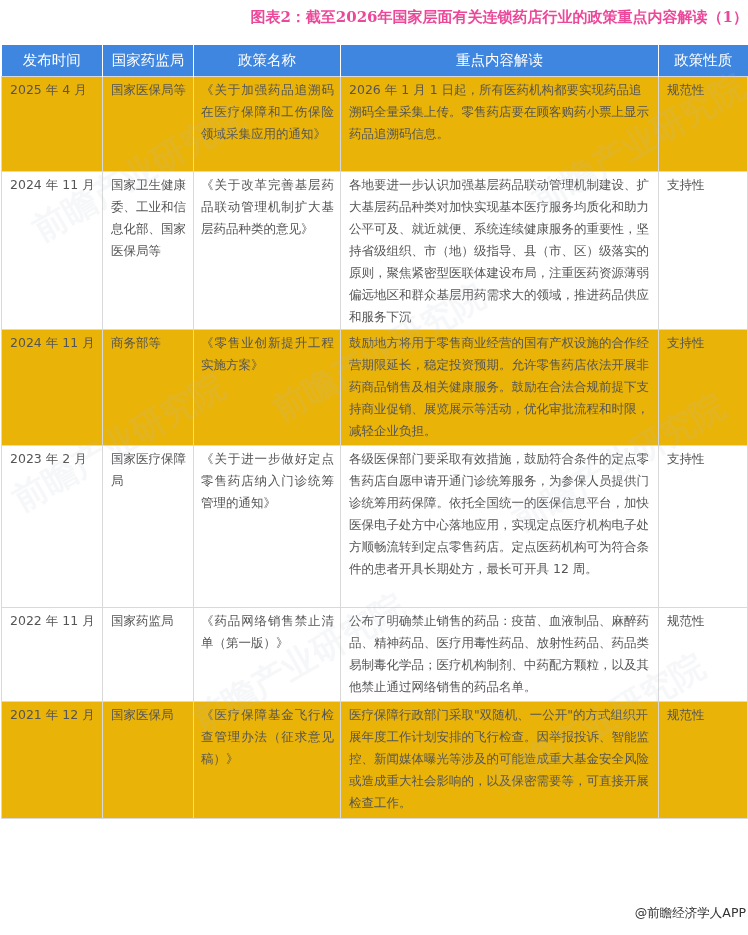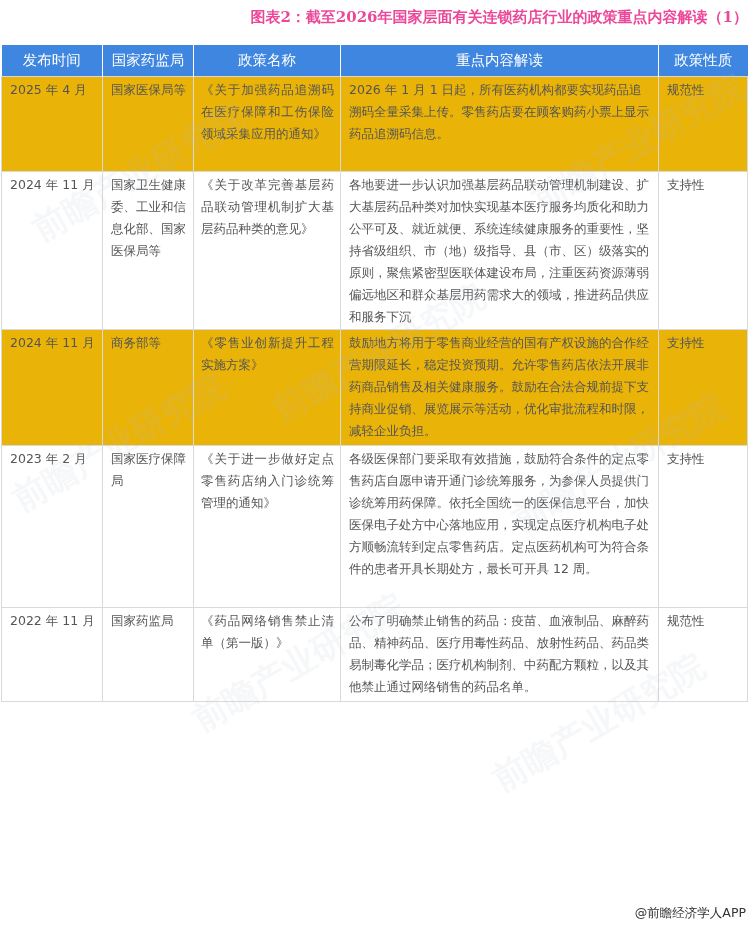--- a/index.html
+++ b/index.html
@@ -86,20 +86,27 @@
         <td>各级医保部门要采取有效措施，鼓励符合条件的定点零售药店自愿申请开通门诊统筹服务，为参保人员提供门诊统筹用药保障。依托全国统一的医保信息平台，加快医保电子处方中心落地应用，实现定点医疗机构电子处方顺畅流转到定点零售药店。定点医药机构可为符合条件的患者开具长期处方，最长可开具 12 周。</td>
         <td>支持性</td>
       </tr>
       <tr class="even" style="height:94px">
         <td>2022 年 11 月</td>
         <td>国家药监局</td>
         <td class="policy">《药品网络销售禁止清单（第一版）》</td>
         <td>公布了明确禁止销售的药品：疫苗、血液制品、麻醉药品、精神药品、医疗用毒性药品、放射性药品、药品类易制毒化学品；医疗机构制剂、中药配方颗粒，以及其他禁止通过网络销售的药品名单。</td>
         <td>规范性</td>
       </tr>
+      <tr class="odd" style="height:117px">
+        <td>2021 年 12 月</td>
+        <td>国家医保局</td>
+        <td class="policy">《医疗保障基金飞行检查管理办法（征求意见稿）》</td>
+        <td>医疗保障行政部门采取"双随机、一公开"的方式组织开展年度工作计划安排的飞行检查。因举报投诉、智能监控、新闻媒体曝光等涉及的可能造成重大基金安全风险或造成重大社会影响的，以及保密需要等，可直接开展检查工作。</td>
+        <td>规范性</td>
+      </tr>
     </tbody>
   </table>
 </div>
 
 <div class="wm" style="left:20px; top:150px;">前瞻产业研究院</div>
 <div class="wm" style="left:520px; top:120px;">前瞻产业研究院</div>
 <div class="wm" style="left:260px; top:330px;">前瞻产业研究院</div>
 <div class="wm" style="left:0px; top:420px;">前瞻产业研究院</div>
 <div class="wm" style="left:500px; top:440px;">前瞻产业研究院</div>
 <div class="wm" style="left:180px; top:640px;">前瞻产业研究院</div>

